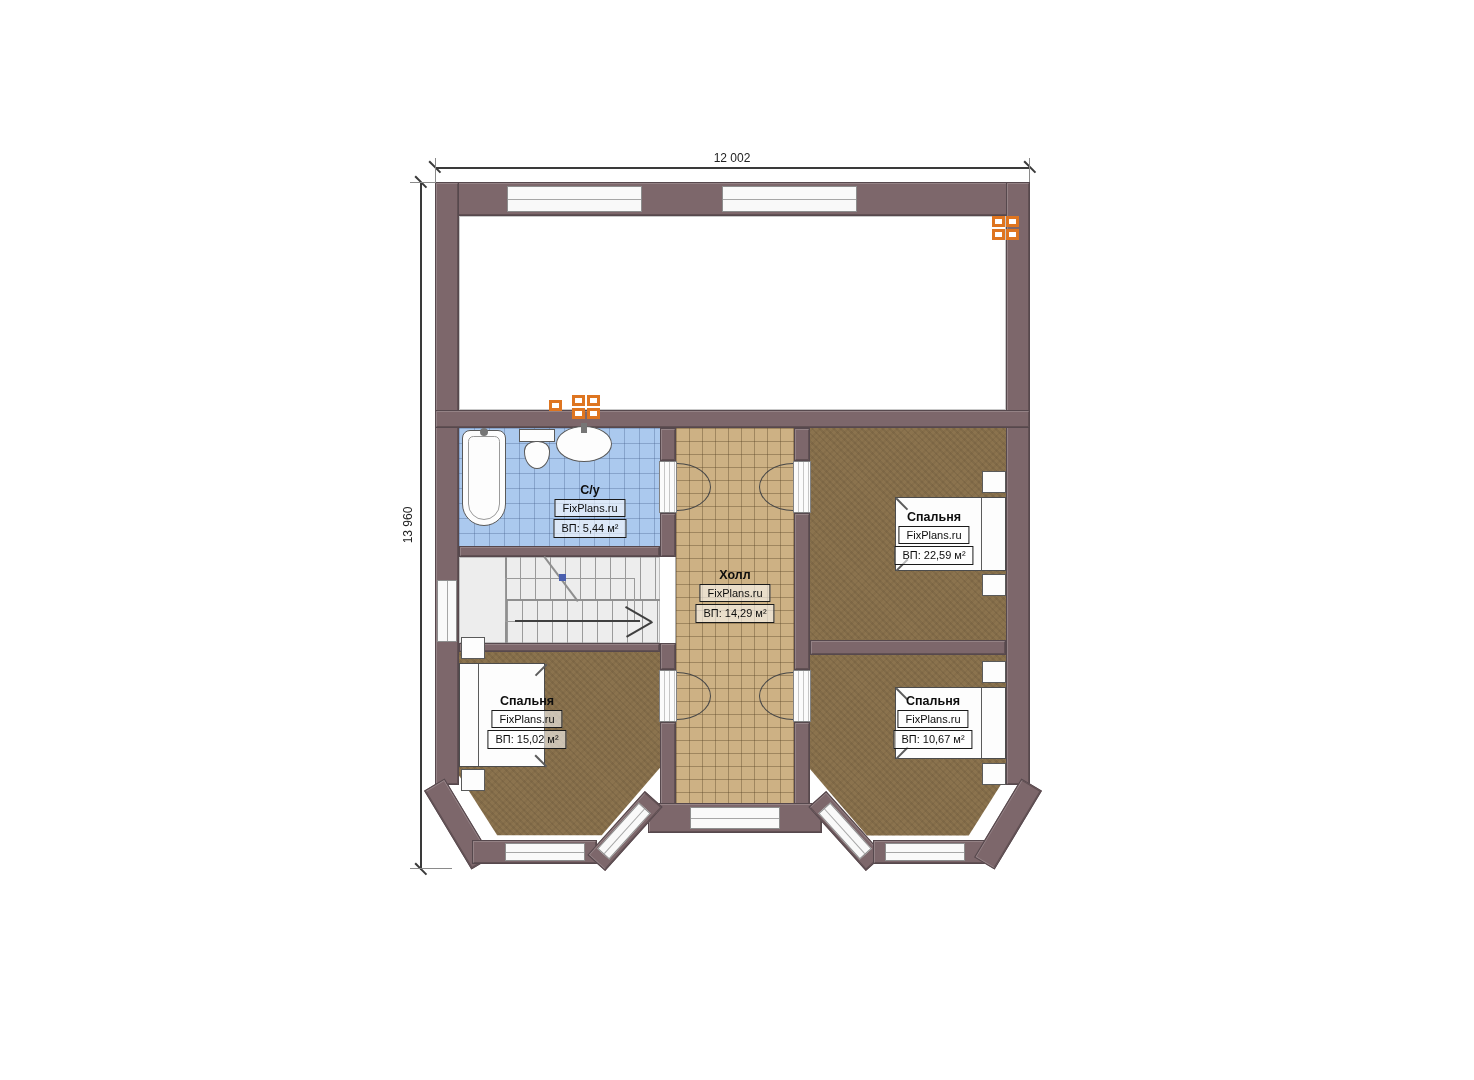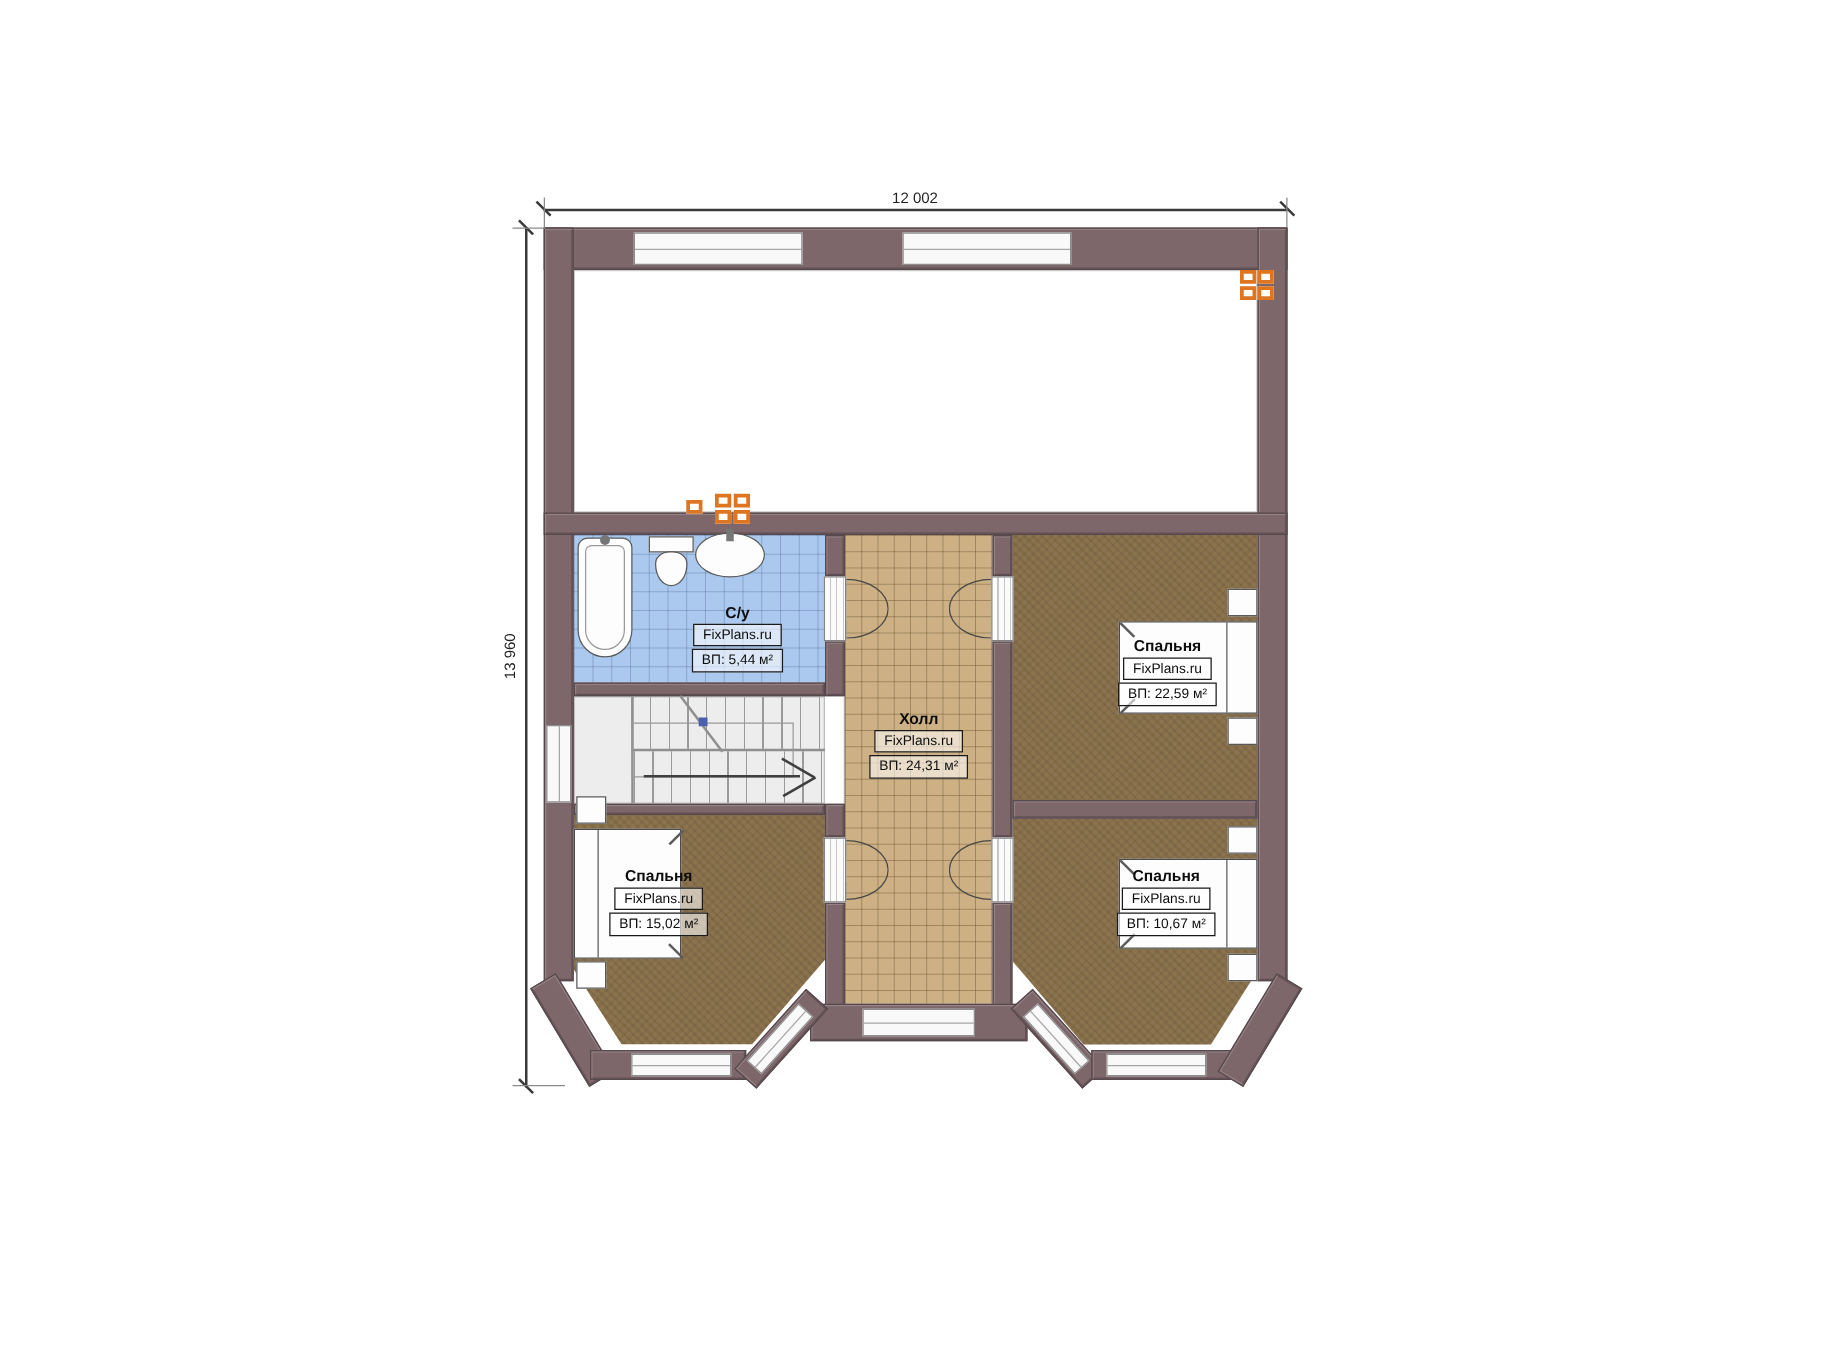--- a/index.html
+++ b/index.html
@@ -179,21 +179,21 @@
   <div class="a vent" style="left:1006px;top:229px;width:13px;height:11px;"></div>
 
   <div class="a room-label" style="left:558px;top:483px;margin-left:32px;">
     <div class="rname">С/у</div>
     <div class="box">FixPlans.ru</div>
     <div class="box">ВП: 5,44 м²</div>
   </div>
   <div class="a room-label" style="left:735px;top:568px;">
     <div class="rname">Холл</div>
     <div class="box">FixPlans.ru</div>
-    <div class="box">ВП: 24,31 м²</div>
+    <div class="box">ВП: 14,29 м²</div>
   </div>
   <div class="a room-label" style="left:934px;top:510px;">
     <div class="rname">Спальня</div>
     <div class="box">FixPlans.ru</div>
     <div class="box">ВП: 22,59 м²</div>
   </div>
   <div class="a room-label" style="left:527px;top:694px;">
     <div class="rname">Спальня</div>
     <div class="box">FixPlans.ru</div>
     <div class="box">ВП: 15,02 м²</div>

